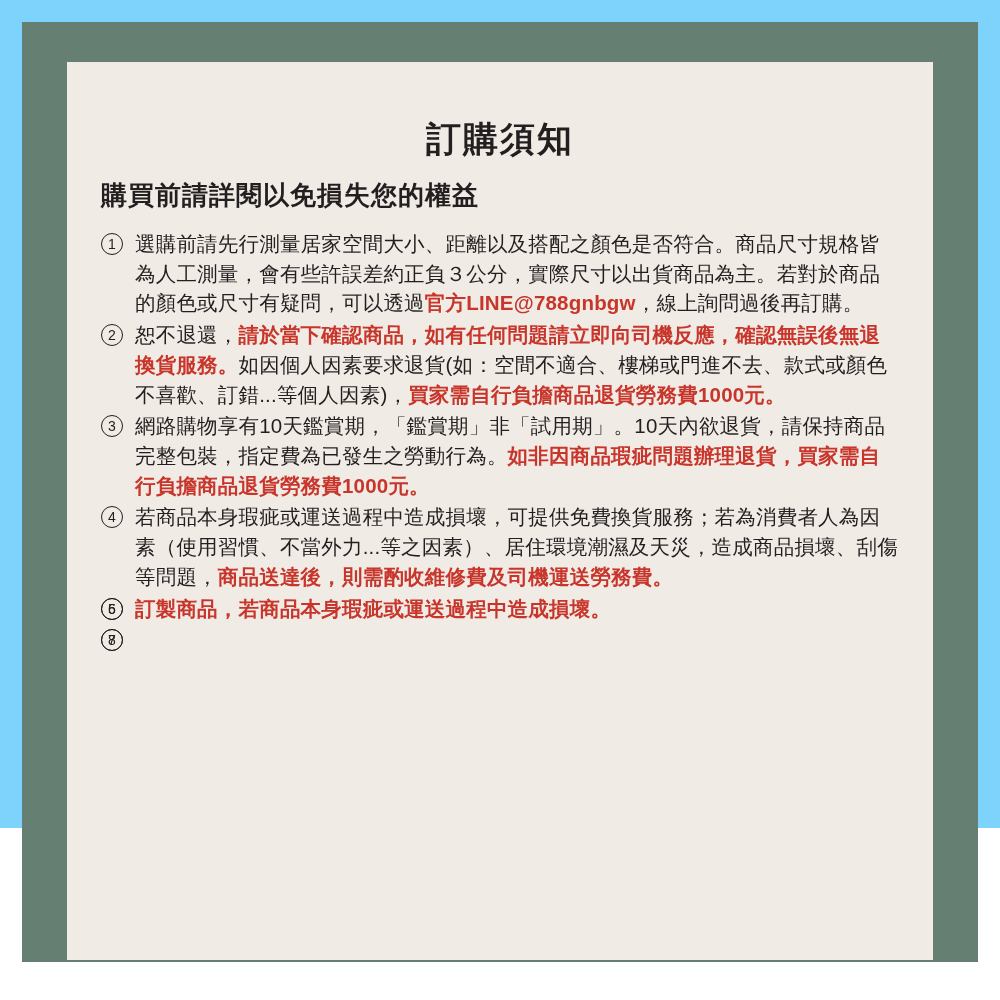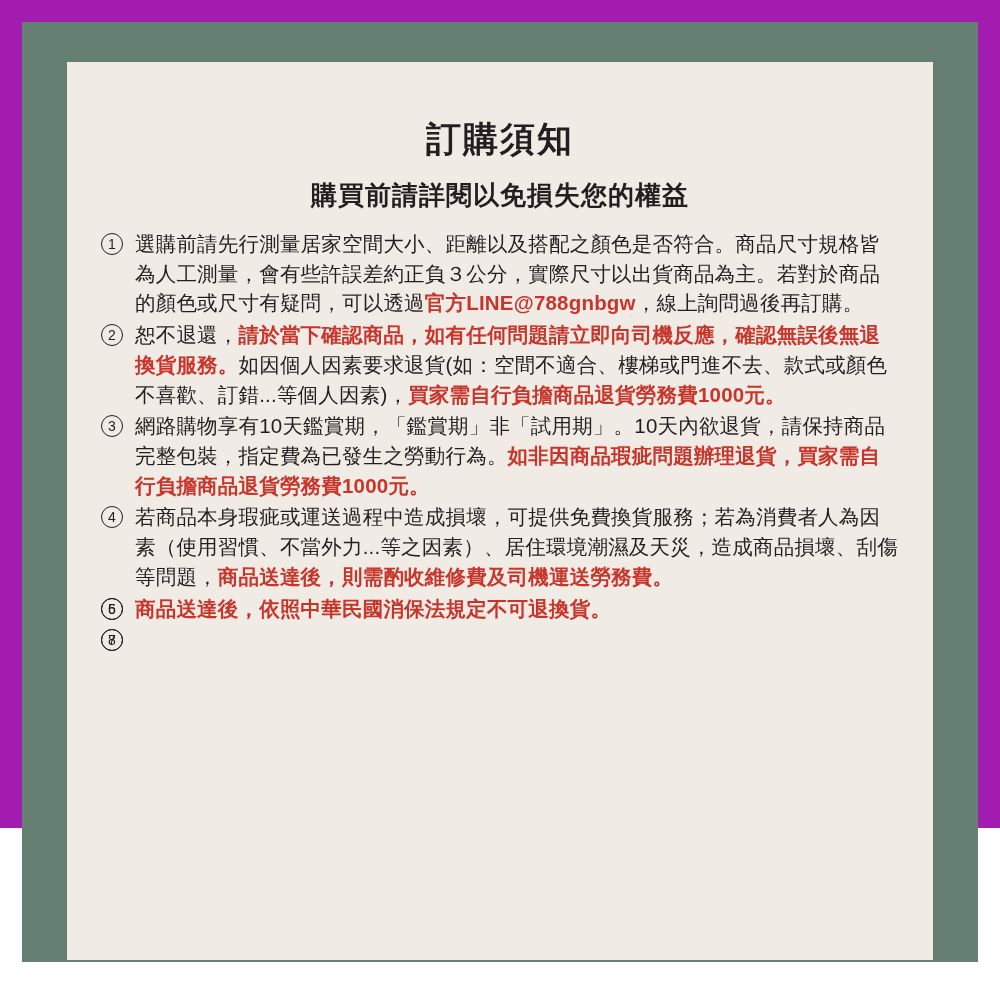--- a/index.html
+++ b/index.html
@@ -10,21 +10,21 @@
     width: 1000px;
     height: 1000px;
     background: #ffffff;
     font-family: "Liberation Sans", "DejaVu Sans", sans-serif;
     overflow: hidden;
   }
   .page {
     position: relative;
     width: 1000px;
     height: 828px;
-    background: #a21caf;
+    background: #7dd3fc;
     box-sizing: border-box;
   }
   .frame {
     position: absolute;
     left: 22px;
     top: 22px;
     width: 956px;
     height: 940px;
     background: #657f72;
     box-sizing: border-box;
@@ -42,21 +42,21 @@
   }
   .title {
     text-align: center;
     font-size: 35px;
     font-weight: bold;
     color: #231f20;
     letter-spacing: 2px;
     line-height: 1.2;
   }
   .subtitle {
-    text-align: center;
+    text-align: left;
     font-size: 26px;
     font-weight: bold;
     color: #231f20;
     letter-spacing: 1px;
     margin-top: 18px;
     margin-bottom: 16px;
   }
   .list {
     margin: 0;
     padding: 0;
@@ -104,19 +104,19 @@
   <div class="frame">
     <div class="inner">
       <div class="title">訂購須知</div>
       <div class="subtitle">購買前請詳閱以免損失您的權益</div>
       <ul class="list" id="notice-list">
           <li class="item"><span class="num">1</span><span class="body-text"><span class="seg">選購前請先行測量居家空間大小、距離以及搭配之顏色是否符合。商品尺寸規格皆為人工測量，會有些許誤差約正負３公分，實際尺寸以出貨商品為主。若對於商品的顏色或尺寸有疑問，可以透過</span><span class="seg red">官方LINE@788gnbgw</span><span class="seg">，線上詢問過後再訂購。</span></span></li>
           <li class="item"><span class="num">2</span><span class="body-text"><span class="seg">恕不退還，</span><span class="seg red">請於當下確認商品，如有任何問題請立即向司機反應，確認無誤後無退換貨服務。</span><span class="seg">如因個人因素要求退貨(如：空間不適合、樓梯或門進不去、款式或顏色不喜歡、訂錯...等個人因素)，</span><span class="seg red">買家需自行負擔商品退貨勞務費1000元。</span></span></li>
           <li class="item"><span class="num">3</span><span class="body-text"><span class="seg">網路購物享有10天鑑賞期，「鑑賞期」非「試用期」。10天內欲退貨，請保持商品完整包裝，指定費為已發生之勞動行為。</span><span class="seg red">如非因商品瑕疵問題辦理退貨，買家需自行負擔商品退貨勞務費1000元。</span></span></li>
           <li class="item"><span class="num">4</span><span class="body-text"><span class="seg">若商品本身瑕疵或運送過程中造成損壞，可提供免費換貨服務；若為消費者人為因素（使用習慣、不當外力...等之因素）、居住環境潮濕及天災，造成商品損壞、刮傷等問題，</span><span class="seg red">商品送達後，則需酌收維修費及司機運送勞務費。</span></span></li>
           <li class="item"><span class="num">5</span></li>
-          <li class="item"><span class="num">6</span><span class="body-text"><span class="seg red">商品送達後，依照中華民國消保法規定不可退換貨。</span></span></li>
+          <li class="item"><span class="num">6</span><span class="body-text"><span class="seg red">訂製商品，若商品本身瑕疵或運送過程中造成損壞。</span></span></li>
           <li class="item"><span class="num">7</span></li>
           <li class="item"><span class="num">8</span></li>
         </ul>
     </div>
   </div>
 </div>
 
 </body></html>

